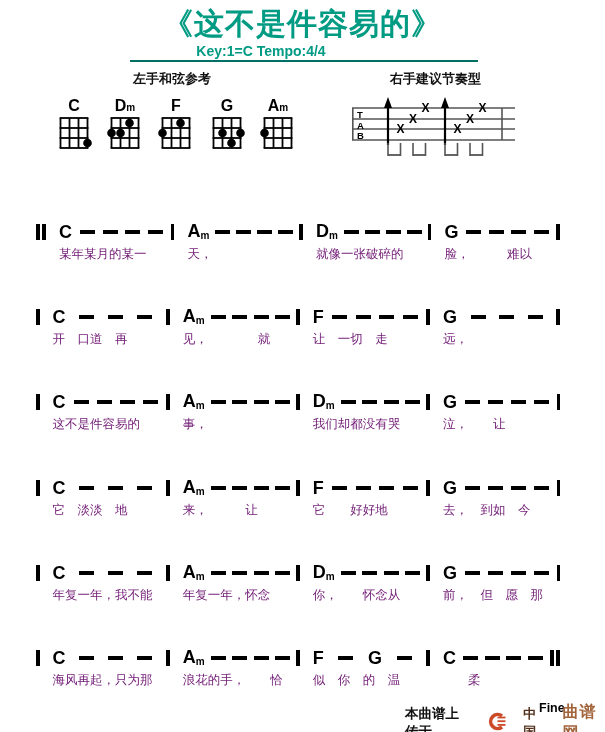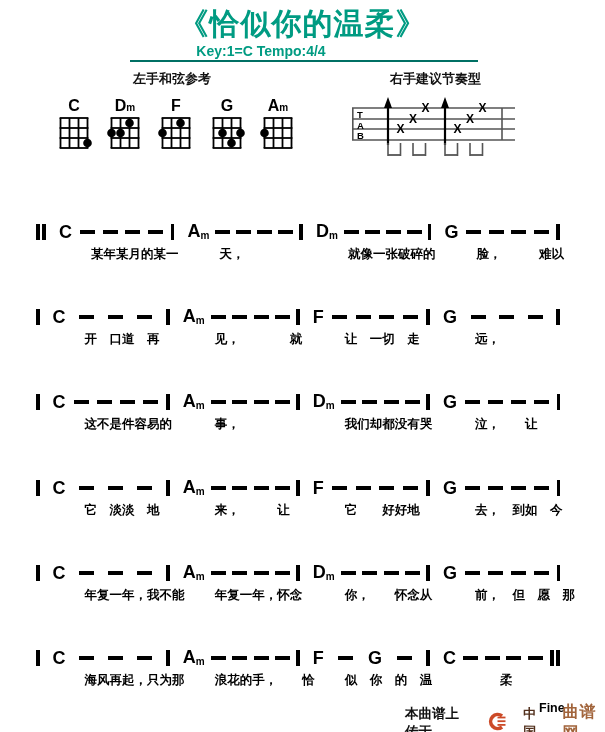--- a/index.html
+++ b/index.html
@@ -36,35 +36,35 @@
   .chord-sym{font-size:18px;font-weight:bold;line-height:18px;white-space:nowrap;}
   .chord-sym .chord-sub{display:inline-block;transform:translateY(2px);}
   .dash{display:inline-block;width:15px;height:3.5px;background:#000;}
   .sbar{display:inline-block;width:3.5px;height:16px;background:#000;}
   .dbar{
     display:inline-block;width:10px;height:16px;box-sizing:border-box;
     border-left:4px solid #000;border-right:4px solid #000;
   }
   .open-bar-slot{display:flex;align-items:center;height:18px;}
   .lyric{
-    margin-top:5px;padding-left:13px;font-size:12.5px;font-weight:bold;
-    white-space:nowrap;color:#000000;margin-left:32px;
+    margin-top:5px;padding-left:13px;font-size:12.5px;font-weight:normal;
+    white-space:nowrap;color:#701a75;
   }
   #fine{position:absolute;left:527px;top:701px;font-size:12.5px;font-weight:bold;padding-left:12px;}
   #footer{
     position:absolute;left:405px;top:702px;display:flex;align-items:center;gap:16px;
   }
   #footer .uploaded{font-size:13.5px;font-weight:bold;color:#111;}
   .brand-dark{font-size:13px;font-weight:bold;color:var(--brandDark);letter-spacing:1px;}
   .brand-light{font-size:16px;font-weight:bold;color:var(--brandLight);letter-spacing:1px;}
 </style>
 </head>
 <body style="--accent: #009b82; --rule: #007064; --brandDark: #52301d; --brandLight: #a2653c;">
 
-<div class="page-title">《恰似你的温柔》</div>
+<div class="page-title">《这不是件容易的》</div>
 <div class="key-tempo">Key:1=C  Tempo:4/4</div>
 <div class="header-rule"></div>
 
 <div class="section-label left">左手和弦参考</div>
 <div class="section-label right">右手建议节奏型</div>
 
 <div id="chord-diagrams">
     <div class="chord-diagram"><div class="chord-label"><span>C</span><span class="chord-sub"></span></div><svg width="40" height="40">
         <line x1="6.5" y1="3" x2="6.5" y2="33" stroke="#000" stroke-width="1.8"></line>
         <line x1="15.5" y1="3" x2="15.5" y2="33" stroke="#000" stroke-width="1.8"></line>

